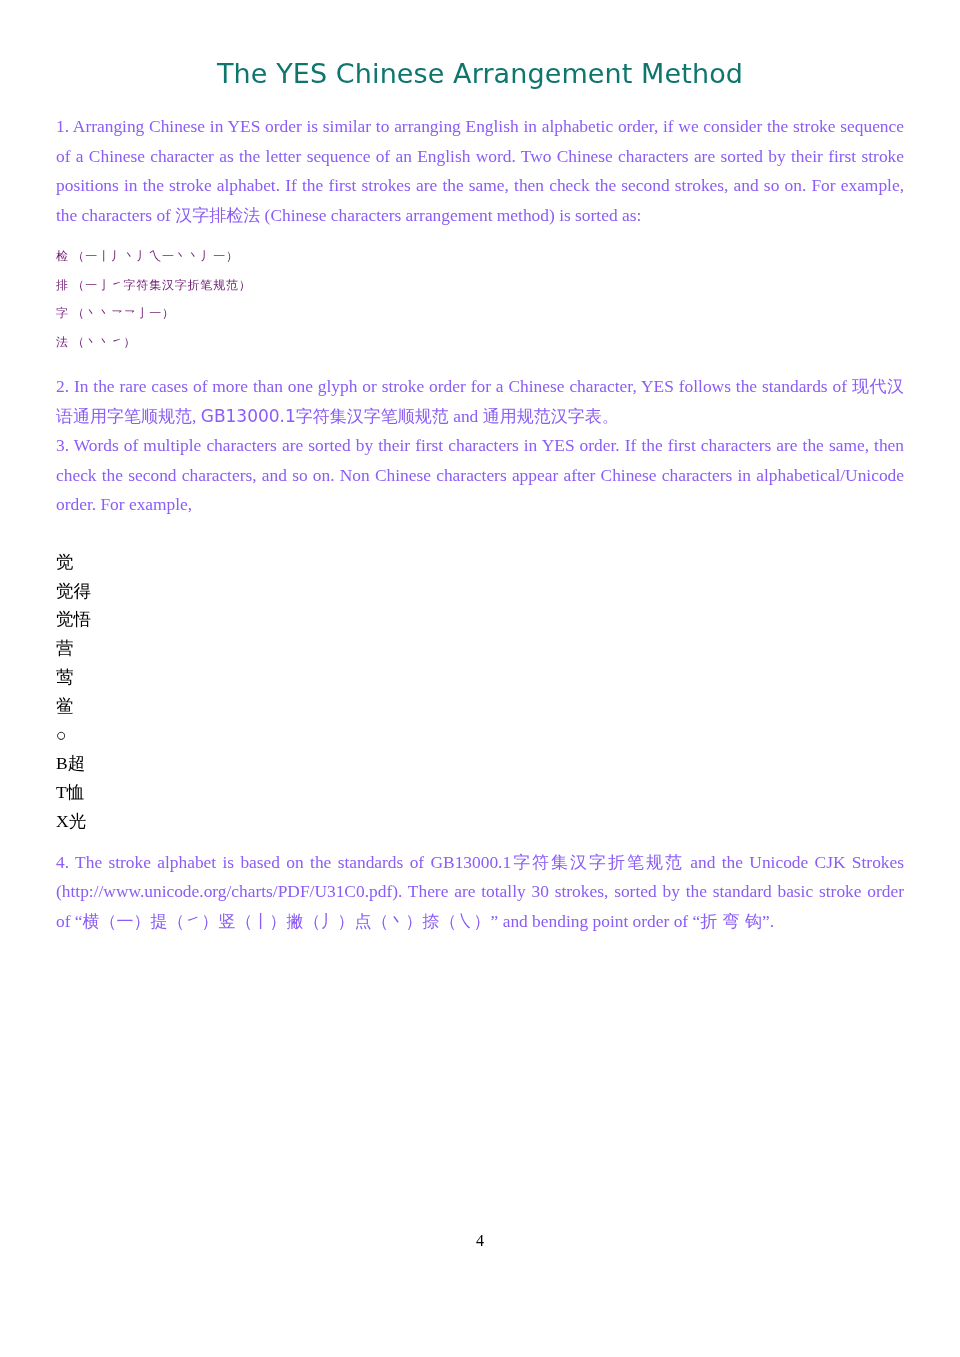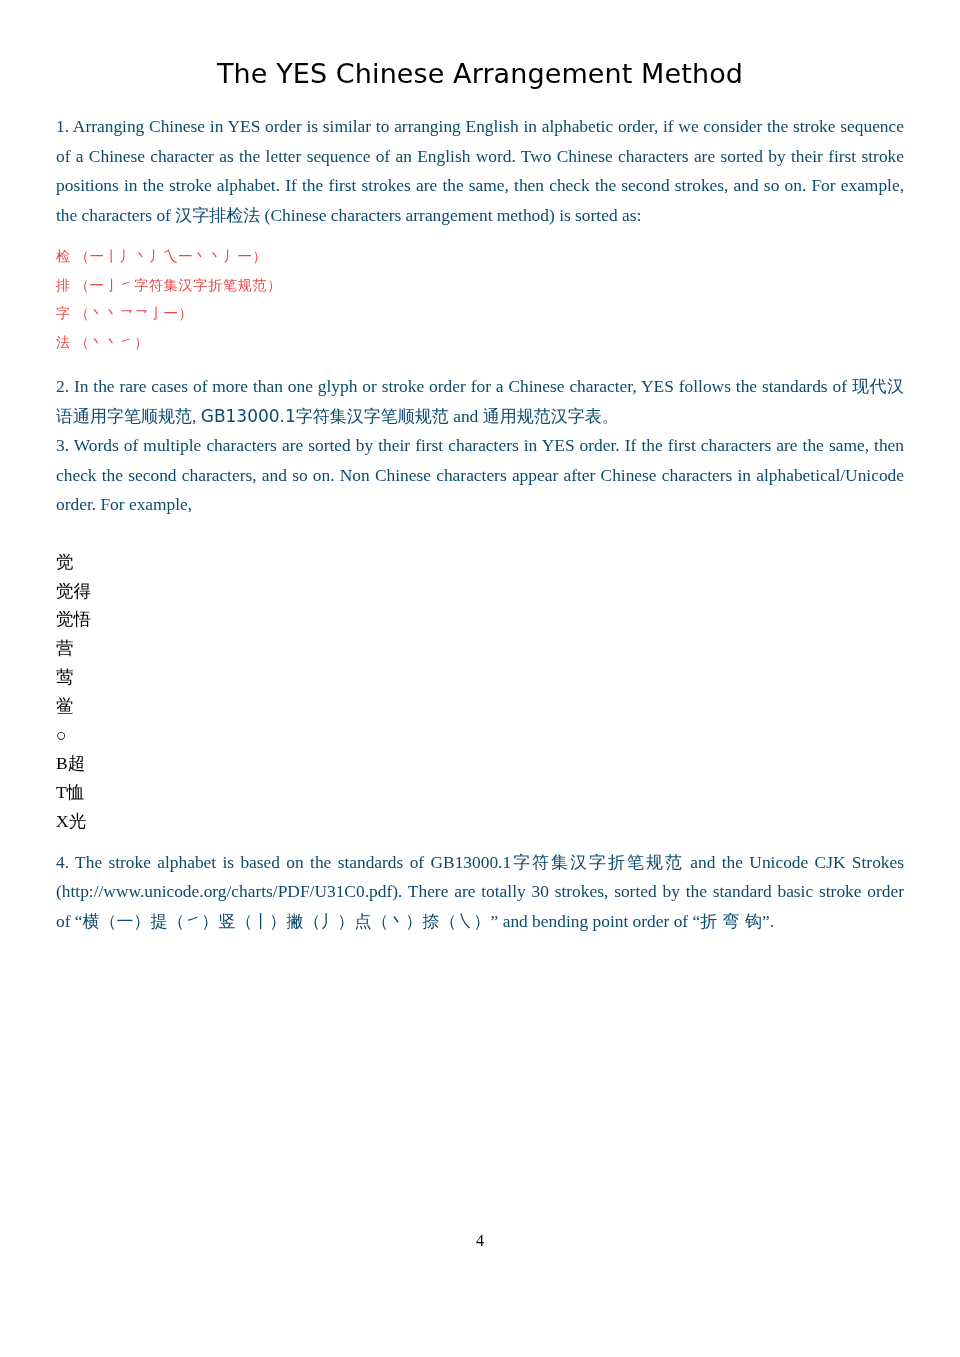--- a/index.html
+++ b/index.html
@@ -30,48 +30,48 @@
     width: 848px;
   }
   .doc-title {
     font-family: "DejaVu Sans", "Liberation Sans", sans-serif;
     font-size: 27px;
     font-weight: 400;
     text-align: center;
     letter-spacing: 0.1px;
     margin: 0 0 22px 0;
     line-height: 1.2;
-    color: #000000;
+    color: #0f766e;
   }
   .para {
     font-size: 17.4px;
     line-height: 29.5px;
     text-align: justify;
     text-justify: inter-word;
     margin: 0;
     padding: 0;
-    color: #0c4a6e;
+    color: #8b5cf6;
   }
   .para-1 { margin-bottom: 0px; }
   .para-2 { margin-top: 16px; }
   .cjk-body {
     font-family: "DejaVu Sans", "Liberation Sans", sans-serif;
     font-size: 17px;
   }
   .stroke-list {
     margin: 12px 0 10px 0;
     padding: 0;
     list-style: none;
   }
   .stroke-list li {
     font-family: "DejaVu Sans", "Liberation Sans", sans-serif;
-    font-size: 14px;
+    font-size: 12px;
     line-height: 28.5px;
     white-space: nowrap;
-    color: #ef4444;
+    color: #701a75;
   }
   .stroke-list li .hanzi {
     letter-spacing: 0.5px;
   }
   .stroke-list li .seq {
     letter-spacing: 0.8px;
   }
   .word-list {
     margin: 28px 0 12px 0;
     padding: 0;

